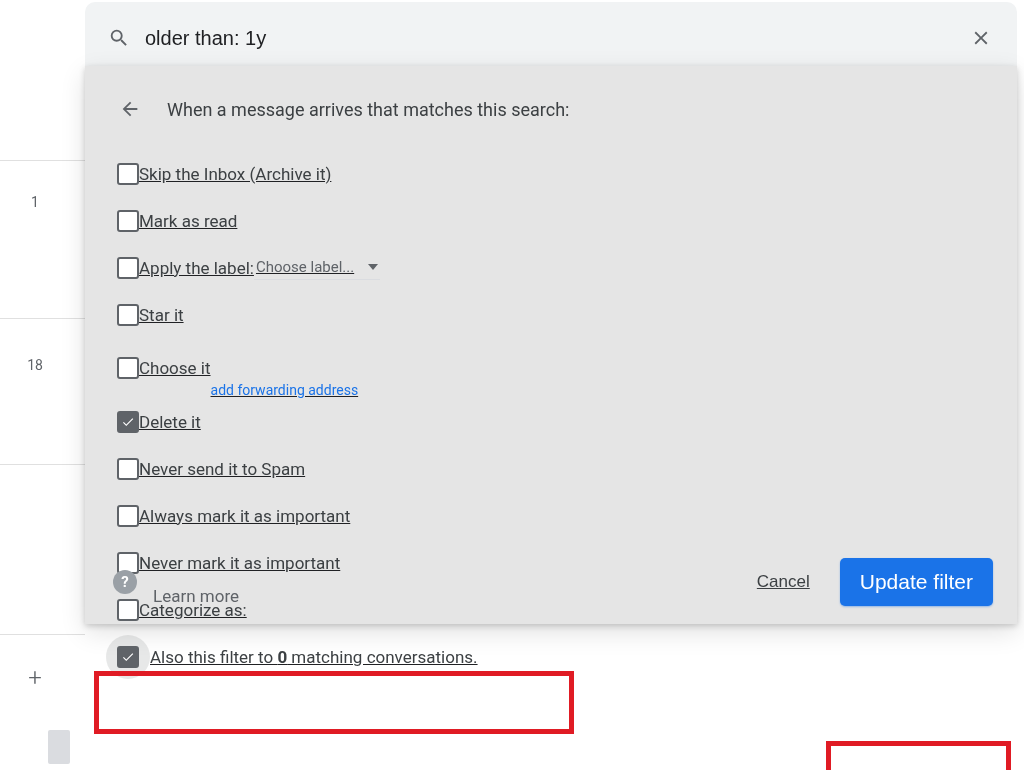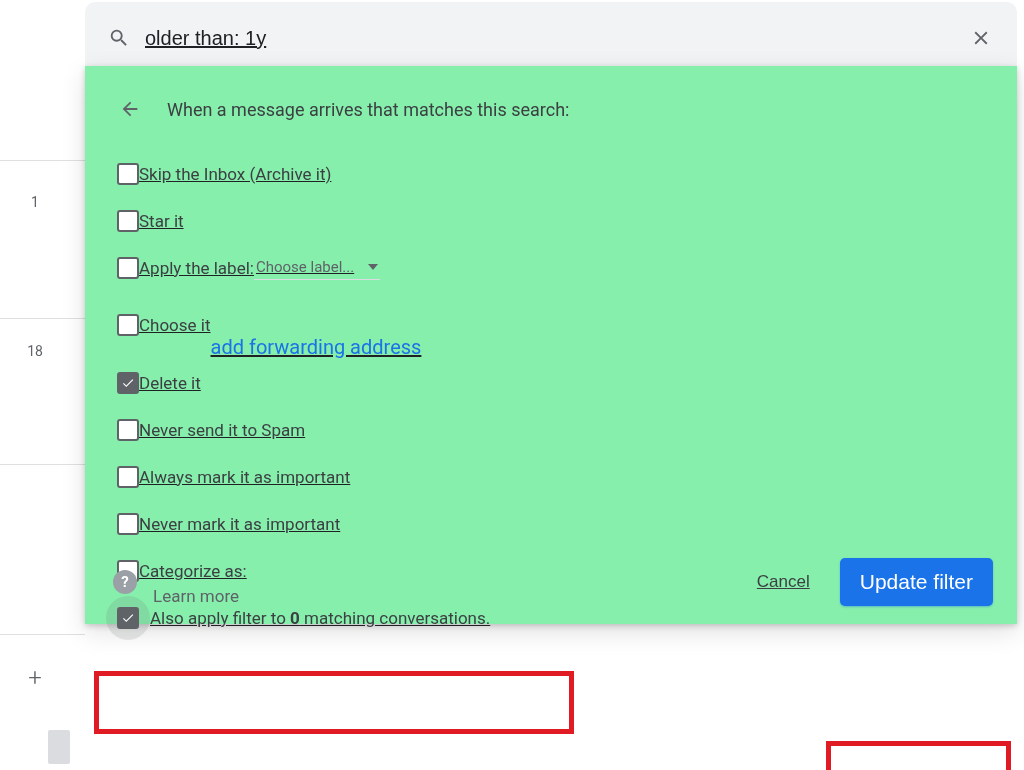--- a/index.html
+++ b/index.html
@@ -49,21 +49,20 @@
   
   .search-bar {
     position: absolute;
     left: 85px; top: 2px;
     width: 932px; height: 72px;
     background: #f1f3f4;
     border-radius: 10px 10px 0 0;
     display: flex;
     align-items: center;
     padding: 8px 16px;
-    text-decoration: underline;
   }
   .search-bar .sicon-wrap {
     width: 36px; height: 36px;
     display:flex;align-items:center;justify-content:center;
   }
   .search-input {
     flex: 1;
     border: none;
     background: transparent;
     font-size: 20px;
@@ -77,21 +76,21 @@
     border: none; background: transparent; cursor: pointer;
     border-radius: 50%;
   }
 
   
   .panel {
     position: absolute;
     left: 85px; top: 66px;
     width: 932px;
     height: 558px;
-    background: #86efac;
+    background: #e5e5e5;
     box-shadow: 0 2px 6px rgba(0,0,0,.18), 0 8px 24px rgba(0,0,0,.12);
     padding: 26px 24px 22px 24px;
   }
   .panel-header {
     display: flex;
     align-items: center;
     gap: 20px;
     margin-bottom: 24px;
     padding-left: 4px;
   }
@@ -139,21 +138,21 @@
     border-radius: 50%;
     background: rgba(95,99,104,.15);
     display:flex;align-items:center;justify-content:center;
     flex-shrink:0;
   }
   .opt-label {
     font-size: 17px;
     color: #3c4043;
   }
   .opt-link {
-    font-size: 20px;
+    font-size: 14px;
     color: #1a73e8;
     cursor: pointer;
     margin-top: 44px;
   }
   .select-like {
     color: #5f6368;
     border-bottom: 1px solid #dadce0;
     padding: 2px 2px 3px 2px;
     display: inline-flex;
     align-items: center;
@@ -226,21 +225,21 @@
     margin-left: 12px;
     box-shadow: 0 1px 2px rgba(26,115,232,.4);
   }
   .bold { font-weight: 700; }
 </style>
 </head>
 <body>
 <div class="page">
 
   <div class="bg-num" style="top:194px">1</div>
-  <div class="bg-num" style="top:343px">18</div>
+  <div class="bg-num" style="top:357px">18</div>
   <div class="bg-plus" style="top:664px">+</div>
   <div class="bg-row" style="top:160px;width:85px"></div>
   <div class="bg-row" style="top:318px;width:85px"></div>
   <div class="bg-row" style="top:464px;width:85px"></div>
   <div class="bg-row" style="top:634px;width:85px"></div>
   <div class="bg-scroll"></div>
 
   <div class="search-bar">
     <span class="sicon-wrap">
       <svg width="22" height="22" viewBox="0 0 24 24" fill="#5f6368">
@@ -265,33 +264,37 @@
       <span class="panel-title">When a message arrives that matches this search:</span>
     </div>
 
     <div class="options">
 
       <div class="opt-row">
         <span class="cb"></span>
         <span class="opt-label">Skip the Inbox (Archive it)</span>
       </div>
 
-
-      <div class="opt-row">
-        <span class="cb"></span>
-        <span class="opt-label">Star it</span>
+      <div class="opt-row">
+        <span class="cb"></span>
+        <span class="opt-label">Mark as read</span>
       </div>
 
       <div class="opt-row">
         <span class="cb"></span>
         <span class="opt-label">Apply the label:</span>
         <span class="select-like">
           <span>Choose label...</span>
           <span class="caret"></span>
         </span>
+      </div>
+
+      <div class="opt-row">
+        <span class="cb"></span>
+        <span class="opt-label">Star it</span>
       </div>
 
       <div class="opt-row">
         <span class="cb"></span>
         <span class="opt-label">Choose it</span>
         <span class="opt-link">add forwarding address</span>
       </div>
 
       <div class="opt-row">
         <span class="cb checked">
@@ -324,21 +327,21 @@
 
       <div class="opt-row">
         <span class="cb-ripple">
           <span class="cb checked">
               <svg width="14" height="14" viewBox="0 0 24 24" fill="#fff">
                 <path d="M9 16.17L4.83 12l-1.42 1.41L9 19 21 7l-1.41-1.41z"></path>
               </svg>
             </span>
         </span>
         <span class="opt-label">
-          <span>Also apply filter to </span><span class="bold">0</span><span> matching conversations.</span>
+          <span>Also this filter to </span><span class="bold">0</span><span> matching conversations.</span>
         </span>
       </div>
 
     </div>
 
     <div class="footer">
       <span class="help-icon">?</span>
       <span class="learn-more">Learn more</span>
       <span class="spacer"></span>
       <button class="btn-text">Cancel</button>

